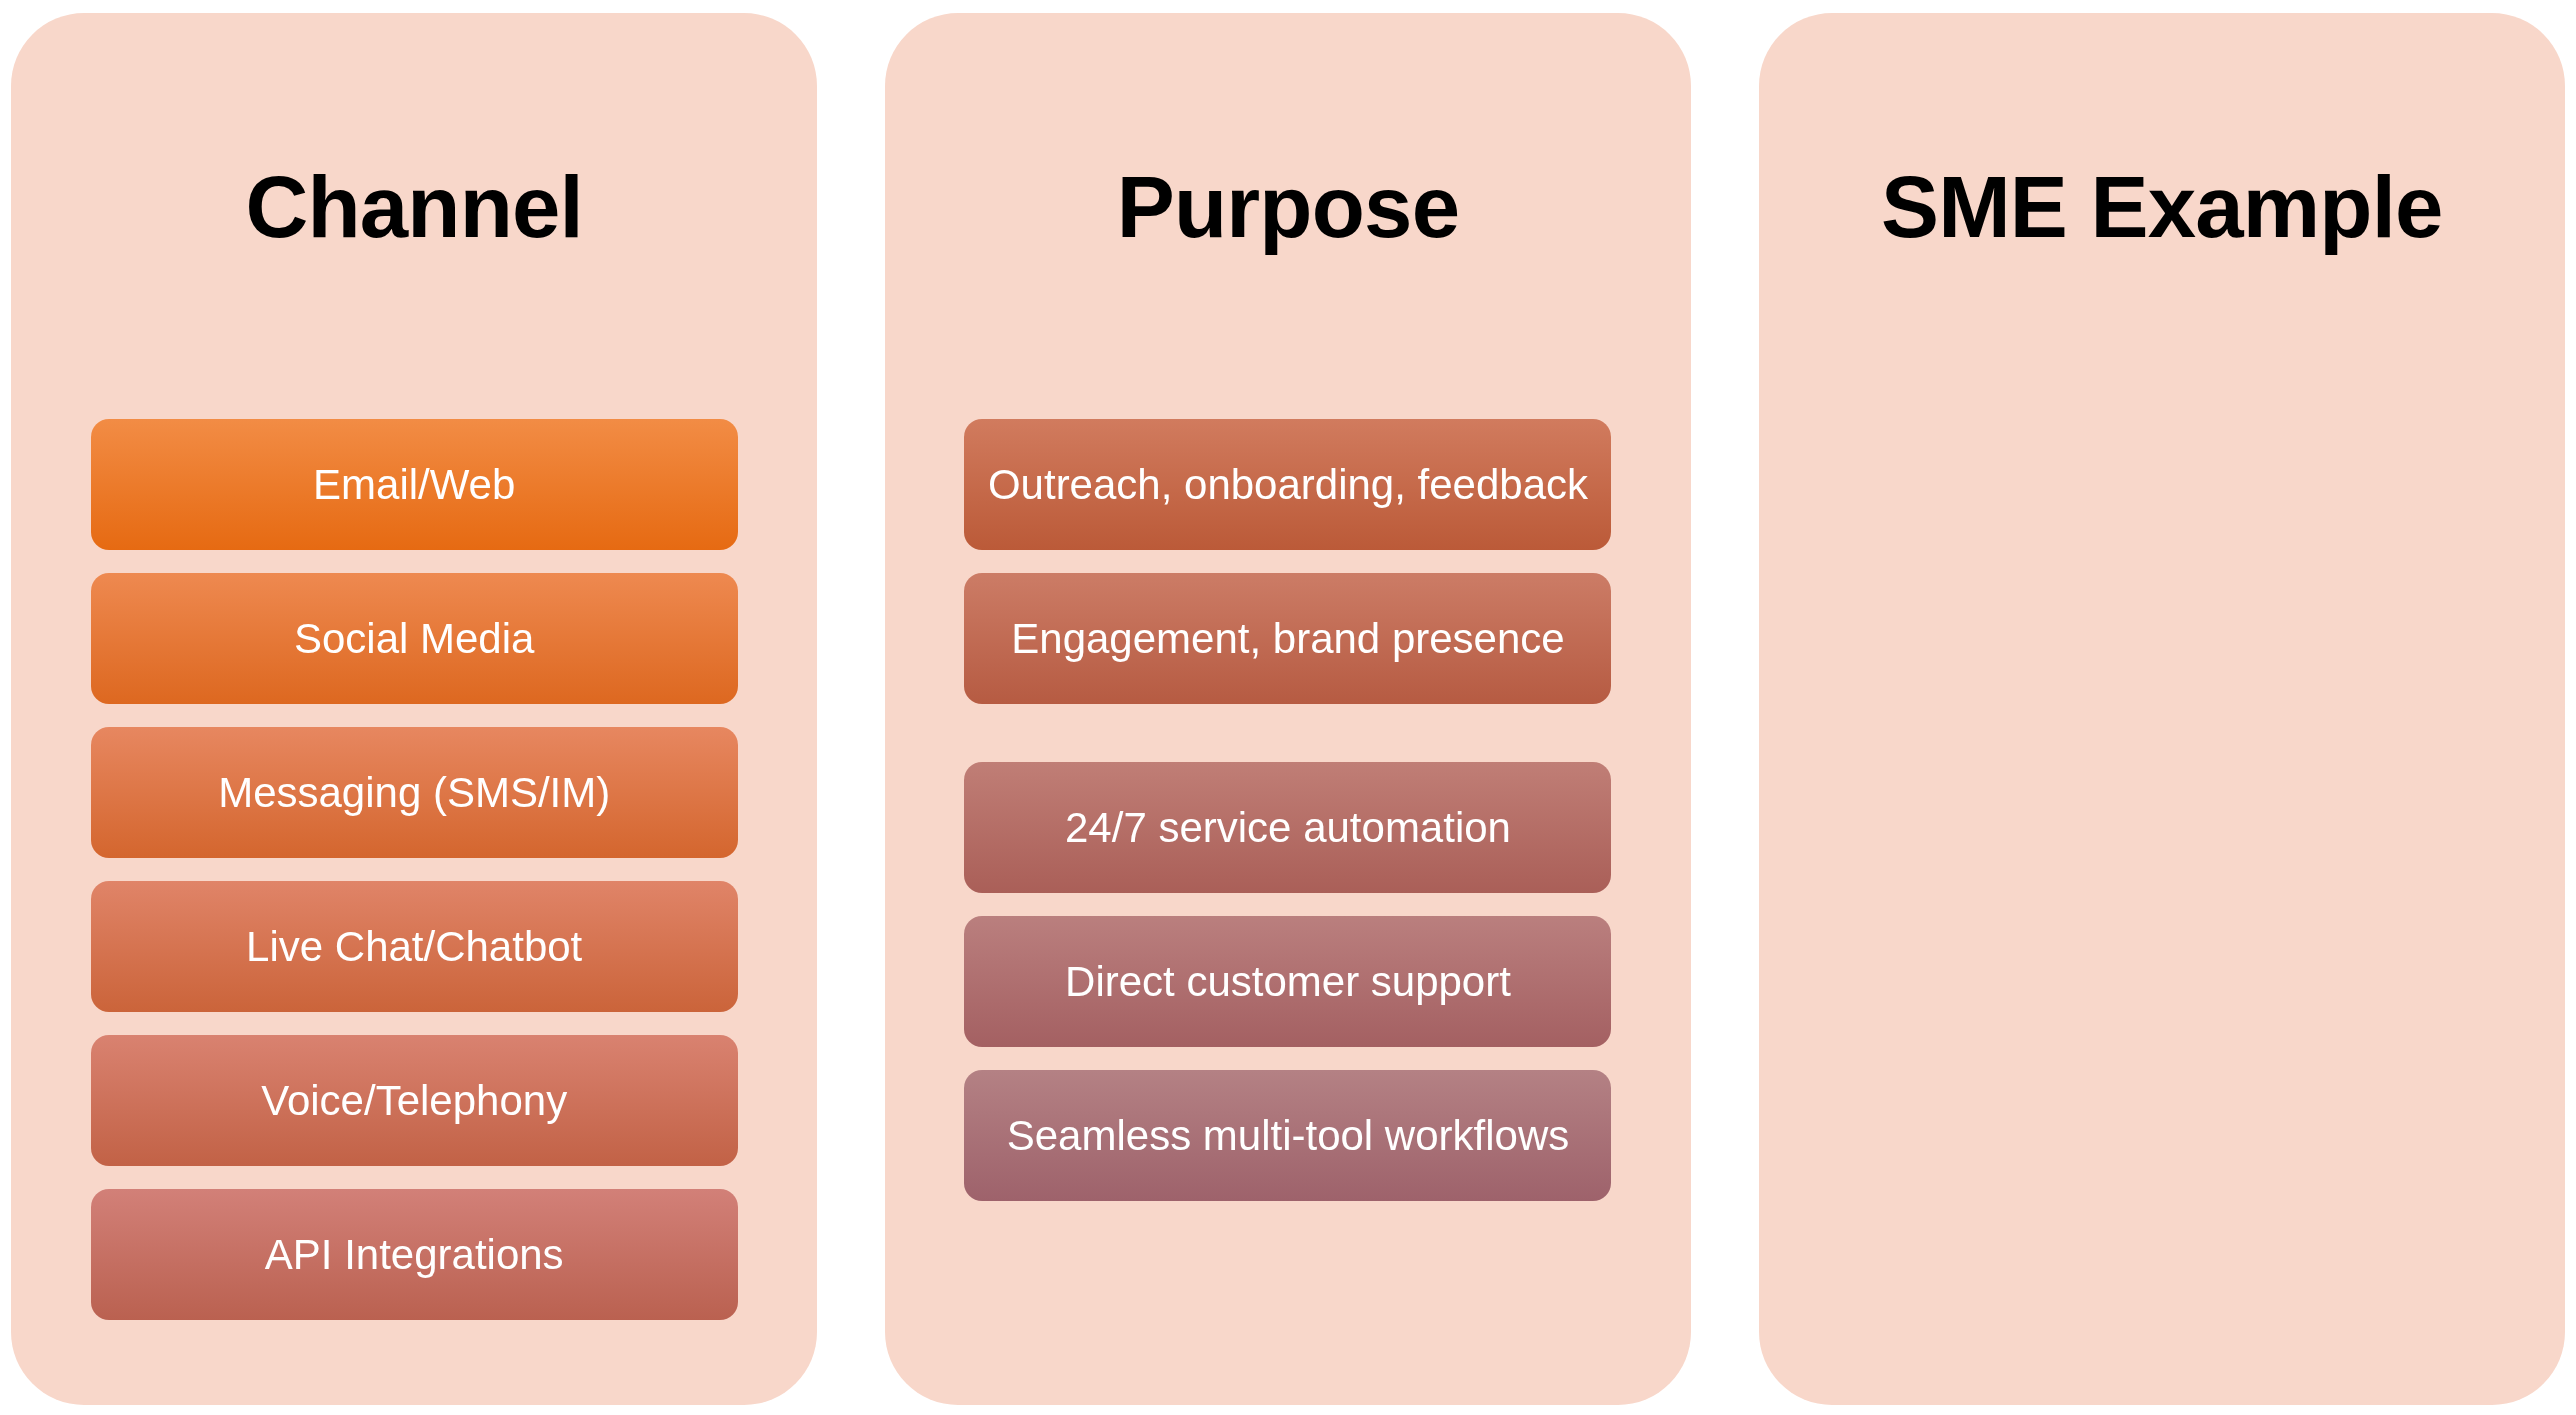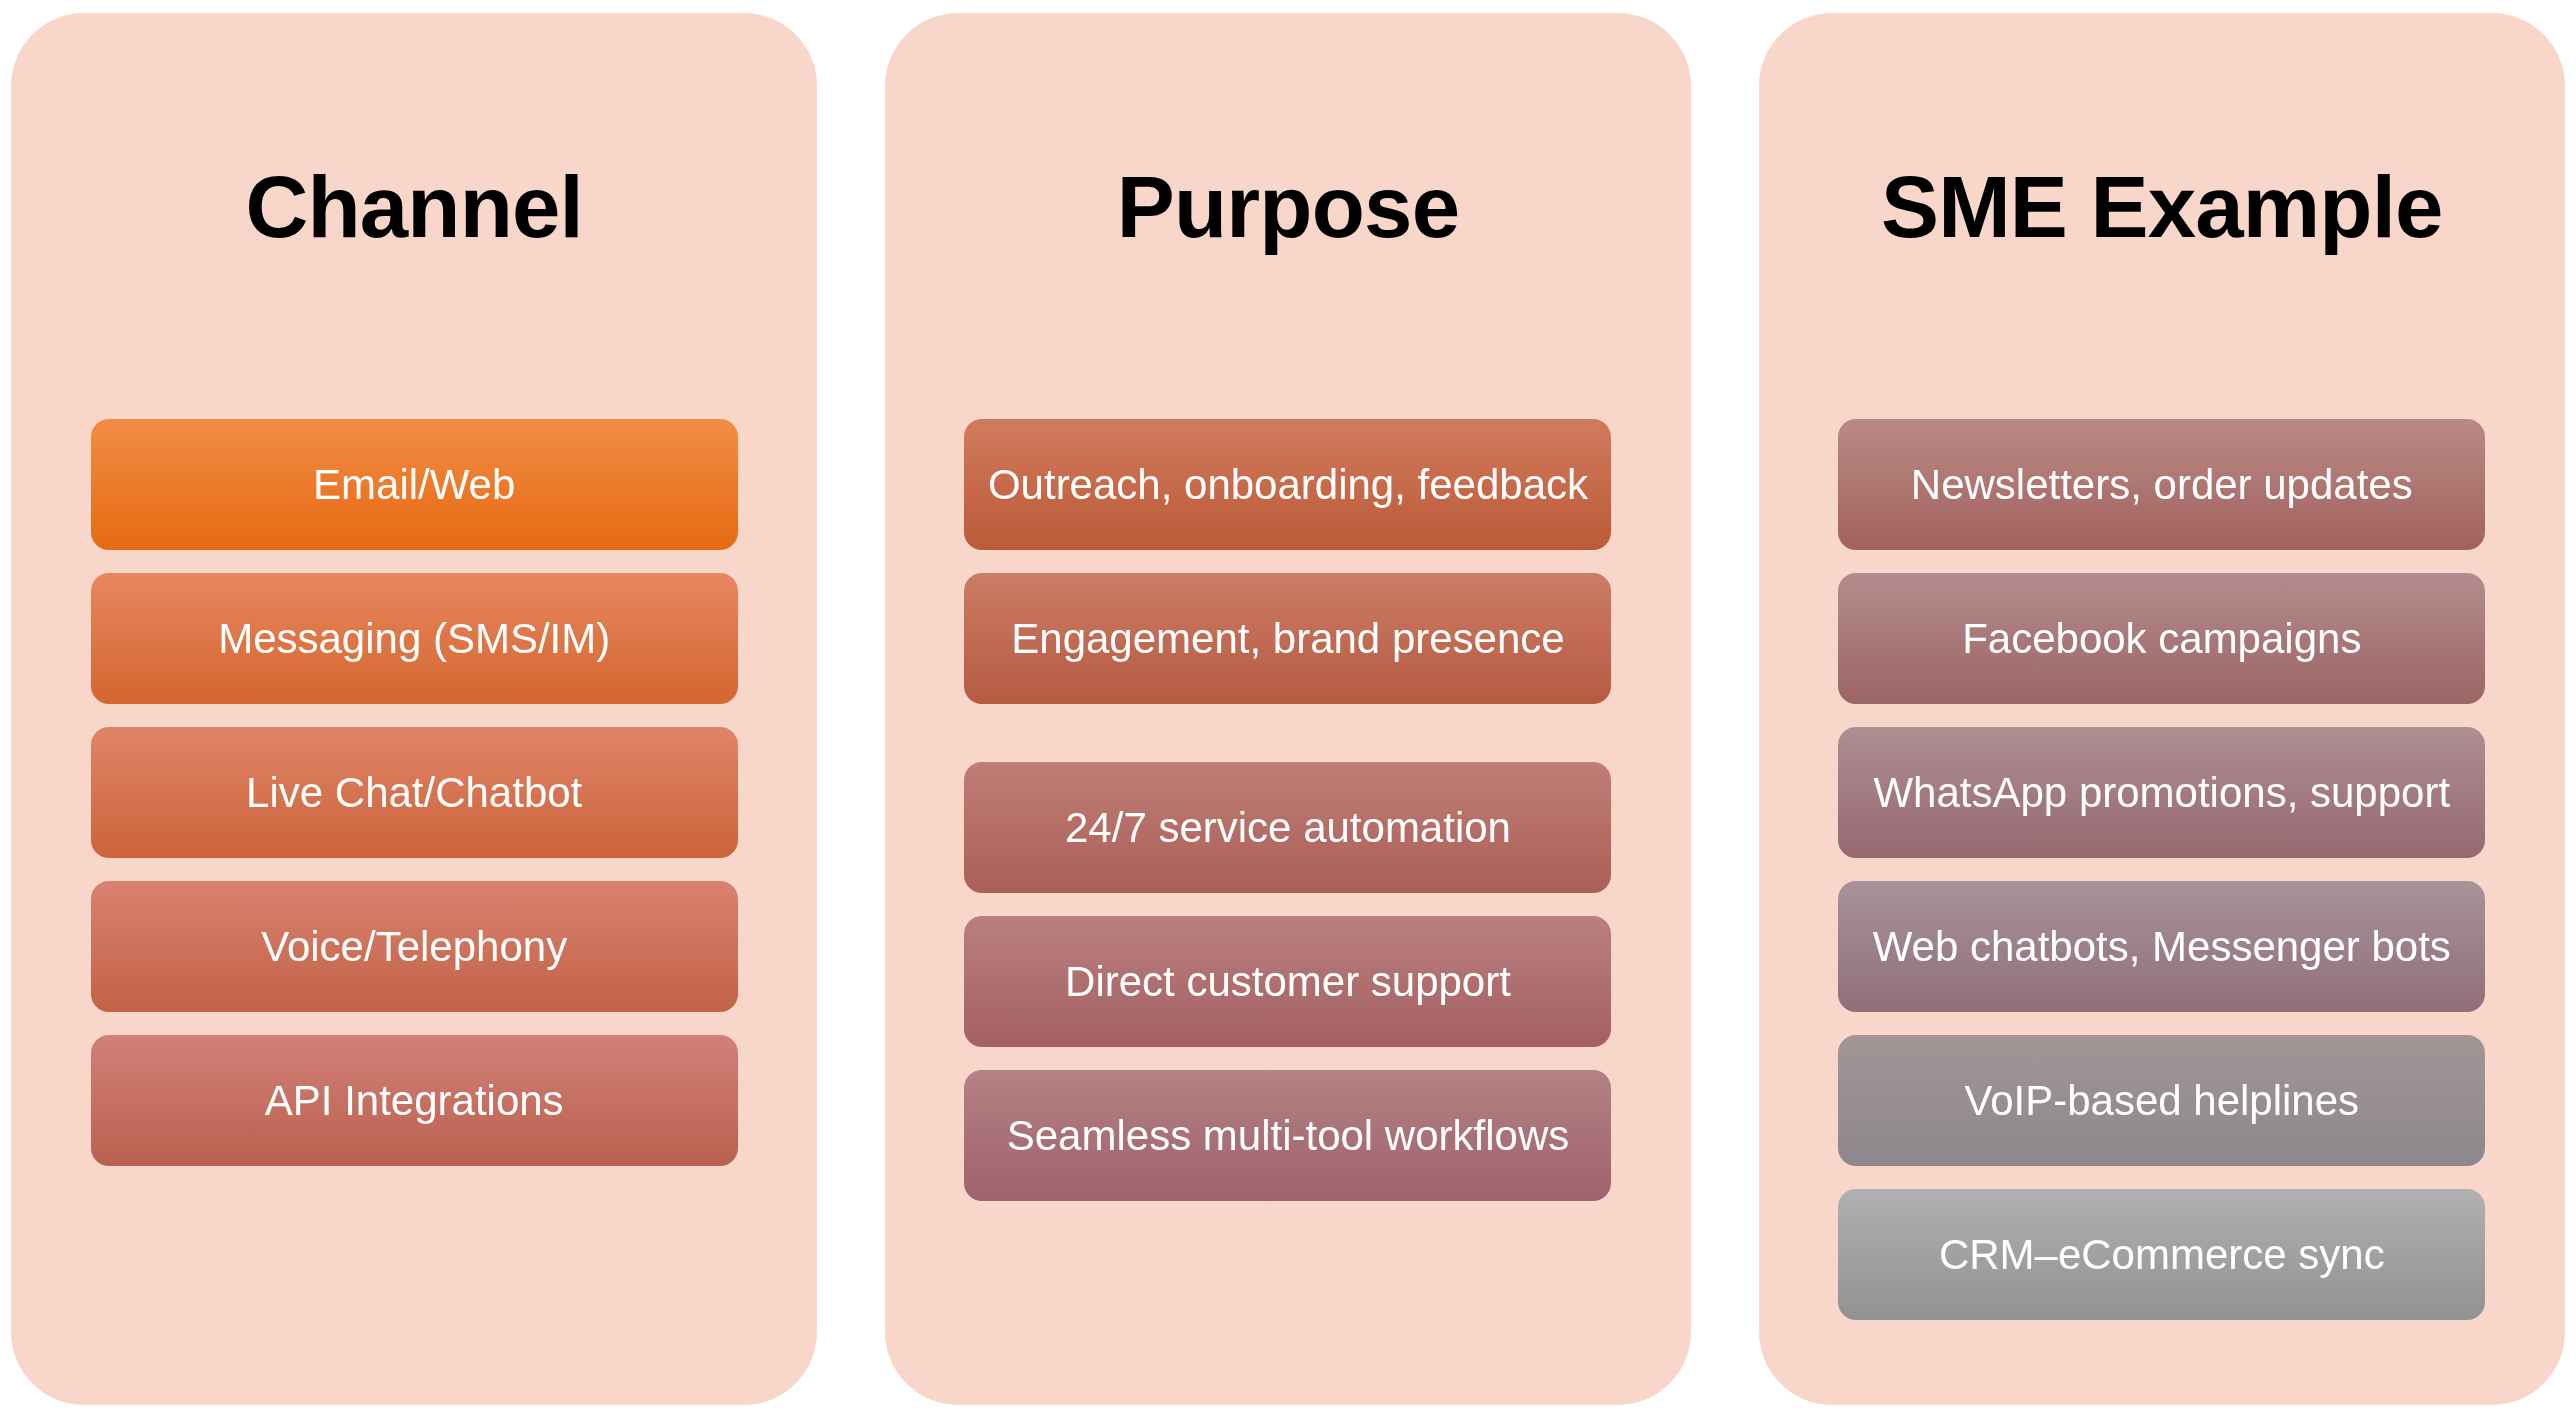--- a/index.html
+++ b/index.html
@@ -69,45 +69,38 @@
 </head>
 <body style="background: rgb(255, 255, 255);">
 
 <div class="stage">
   <div class="columns">
 
     <div class="card">
       <h2 class="card-title">Channel</h2>
       <div class="box-stack">
         <div class="pill" style="background: linear-gradient(rgb(242, 140, 69), rgb(230, 106, 18));">Email/Web</div>
+        <div class="pill" style="background: linear-gradient(rgb(238, 137, 80), rgb(221, 104, 32));">Social Media</div>
         <div class="pill" style="background: linear-gradient(rgb(231, 135, 96), rgb(212, 102, 46));">Messaging (SMS/IM)</div>
         <div class="pill" style="background: linear-gradient(rgb(224, 132, 104), rgb(203, 100, 58));">Live Chat/Chatbot</div>
         <div class="pill" style="background: linear-gradient(rgb(217, 130, 112), rgb(194, 98, 70));">Voice/Telephony</div>
         <div class="pill" style="background: linear-gradient(rgb(210, 128, 120), rgb(186, 97, 80));">API Integrations</div>
       </div>
     </div>
 
     <div class="card">
       <h2 class="card-title">Purpose</h2>
       <div class="box-stack">
         <div class="pill" style="background: linear-gradient(rgb(209, 123, 94), rgb(187, 90, 56));">Outreach, onboarding, feedback</div>
         <div class="pill" style="background: linear-gradient(rgb(204, 124, 102), rgb(182, 91, 66));">Engagement, brand presence</div>
         <div class="pill" style="background: linear-gradient(rgb(192, 126, 118), rgb(170, 95, 88)); margin-top: 35px;">24/7 service automation</div>
         <div class="pill" style="background: linear-gradient(rgb(186, 127, 126), rgb(164, 96, 98));">Direct customer support</div>
         <div class="pill" style="background: linear-gradient(rgb(180, 129, 132), rgb(158, 98, 107));">Seamless multi-tool workflows</div>
       </div>
     </div>
 
     <div class="card">
       <h2 class="card-title">SME Example</h2>
-      <div class="box-stack">
-        <div class="pill" style="background: linear-gradient(rgb(186, 138, 134), rgb(162, 98, 92));">Newsletters, order updates</div>
-        <div class="pill" style="background: linear-gradient(rgb(180, 140, 141), rgb(156, 101, 101));">Facebook campaigns</div>
-        <div class="pill" style="background: linear-gradient(rgb(174, 143, 147), rgb(150, 104, 112));">WhatsApp promotions, support</div>
-        <div class="pill" style="background: linear-gradient(rgb(168, 146, 154), rgb(144, 111, 121));">Web chatbots, Messenger bots</div>
-        <div class="pill" style="background: linear-gradient(rgb(163, 149, 150), rgb(140, 136, 141));">VoIP-based helplines</div>
-        <div class="pill" style="background: linear-gradient(rgb(176, 176, 176), rgb(146, 146, 146));">CRM–eCommerce sync</div>
-      </div>
     </div>
 
   </div>
 </div>
 
 
 </body></html>

